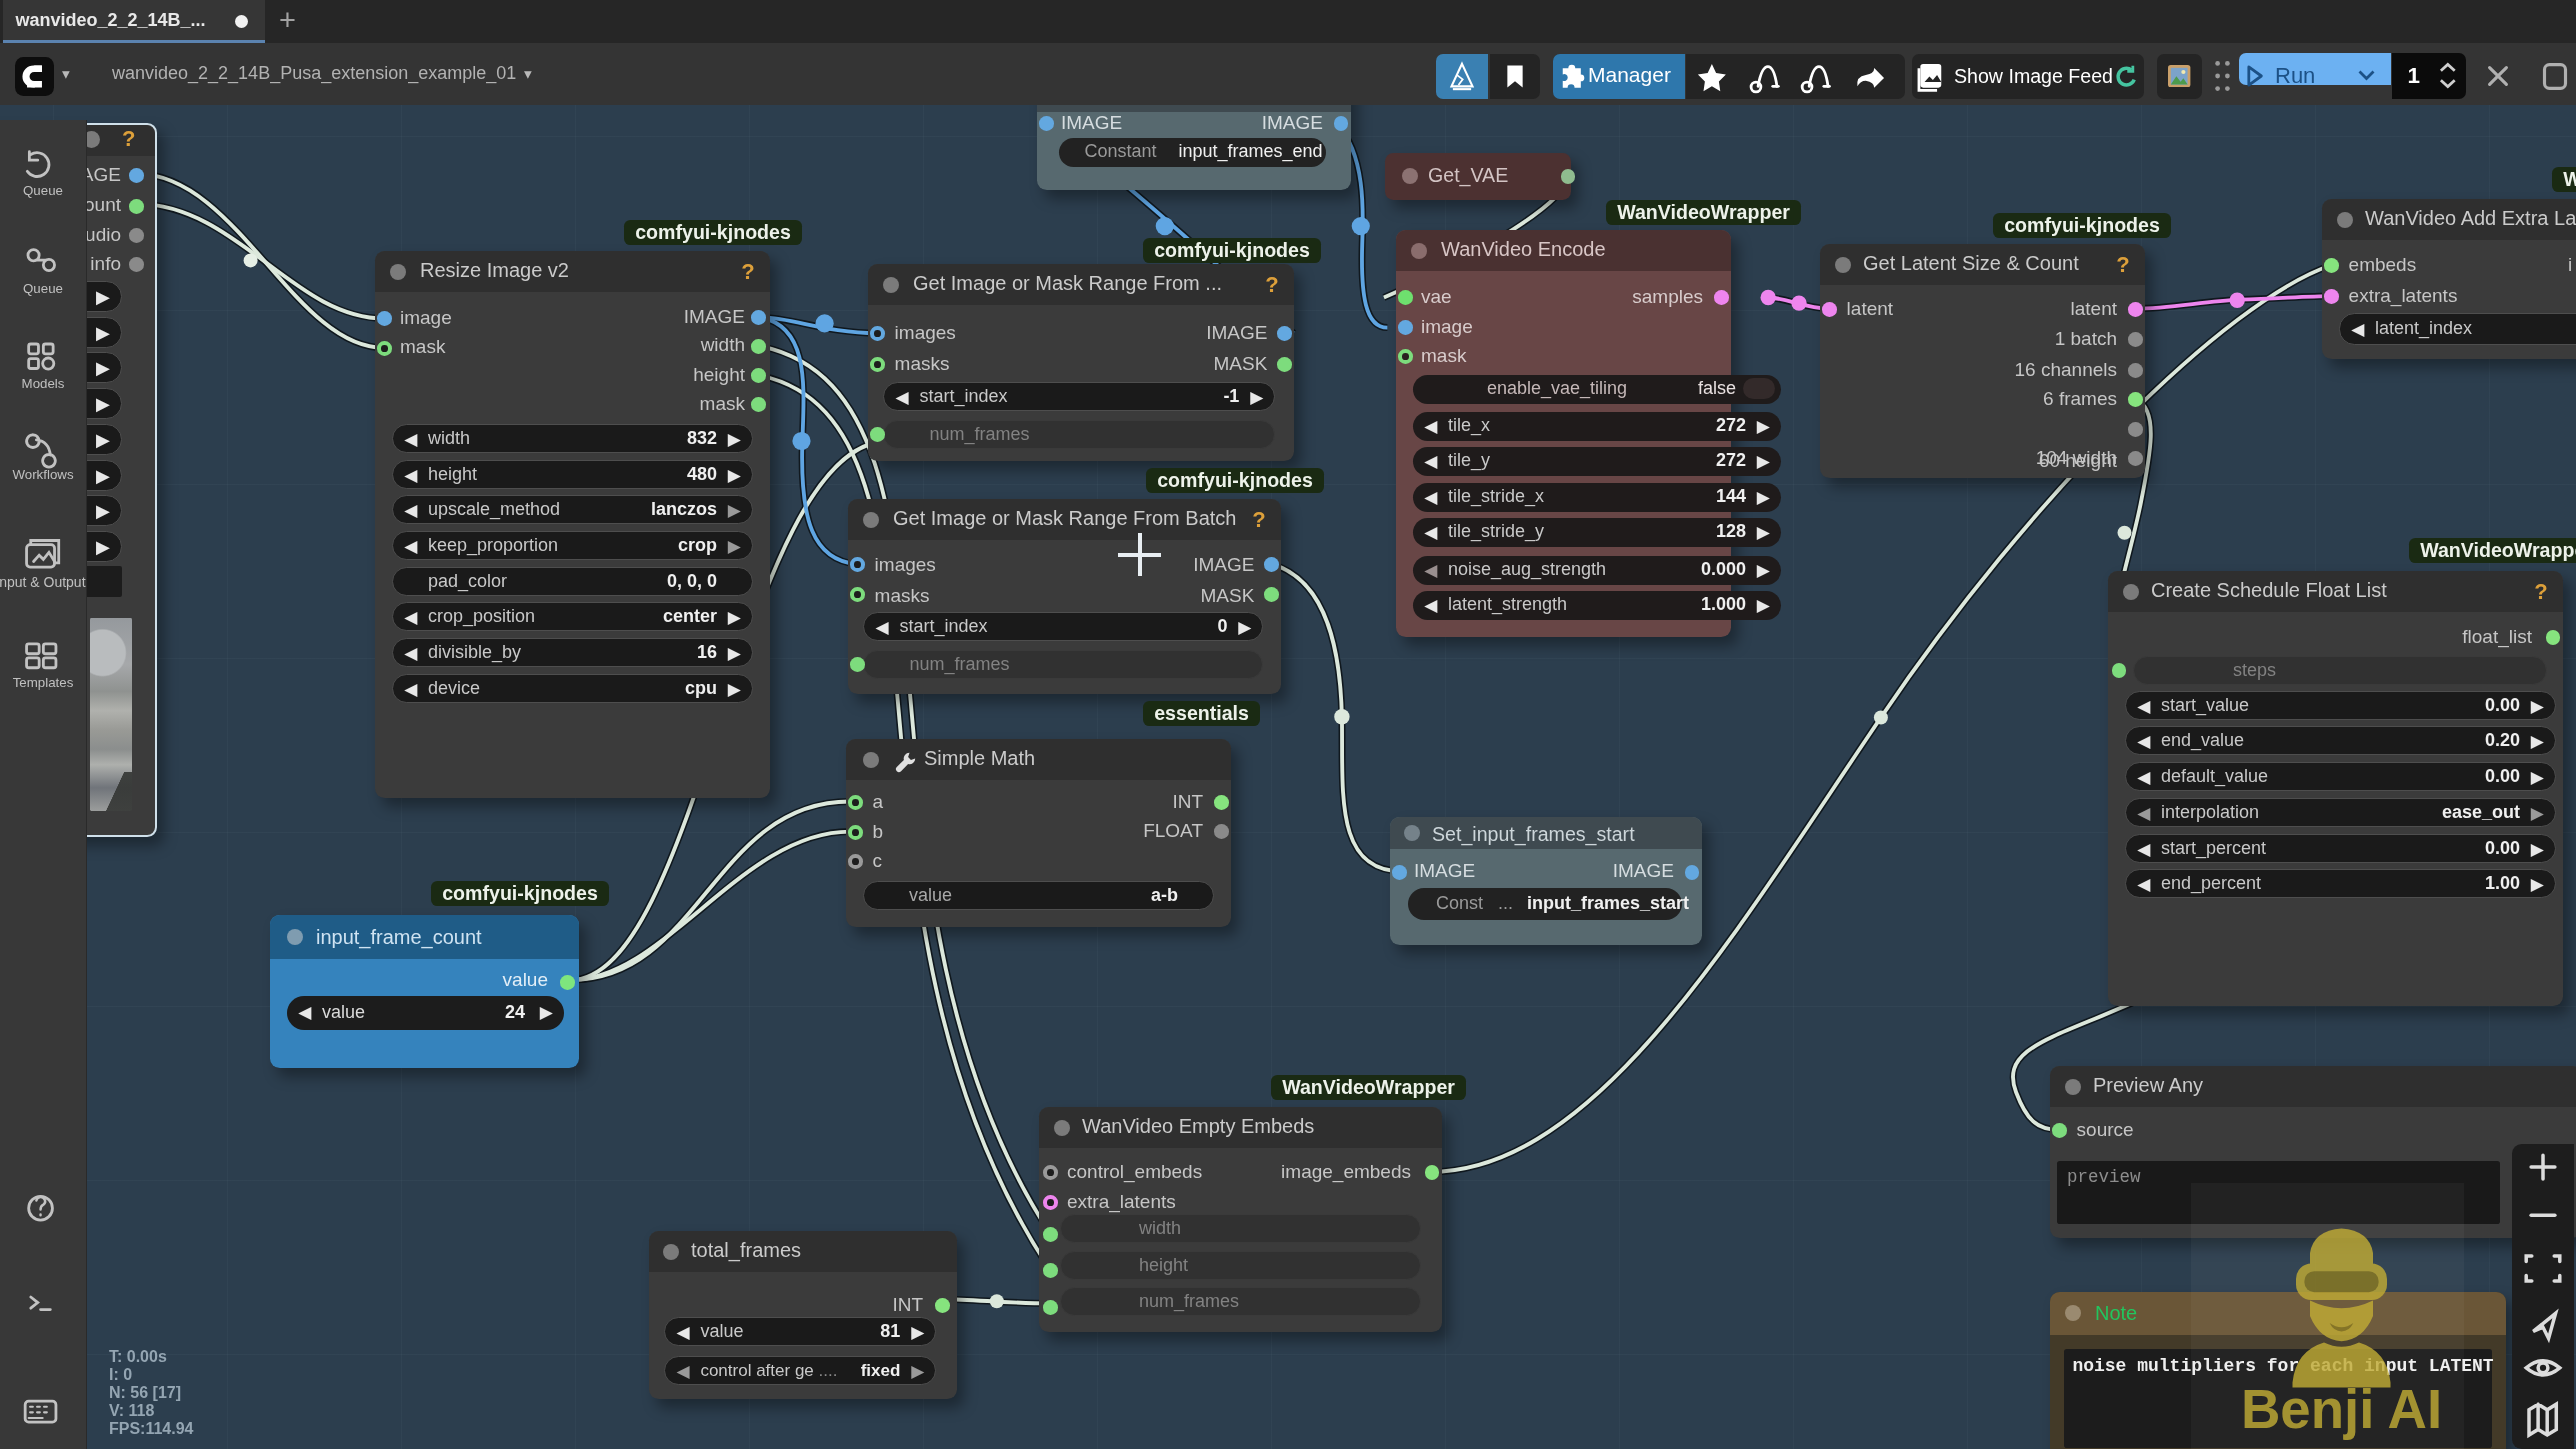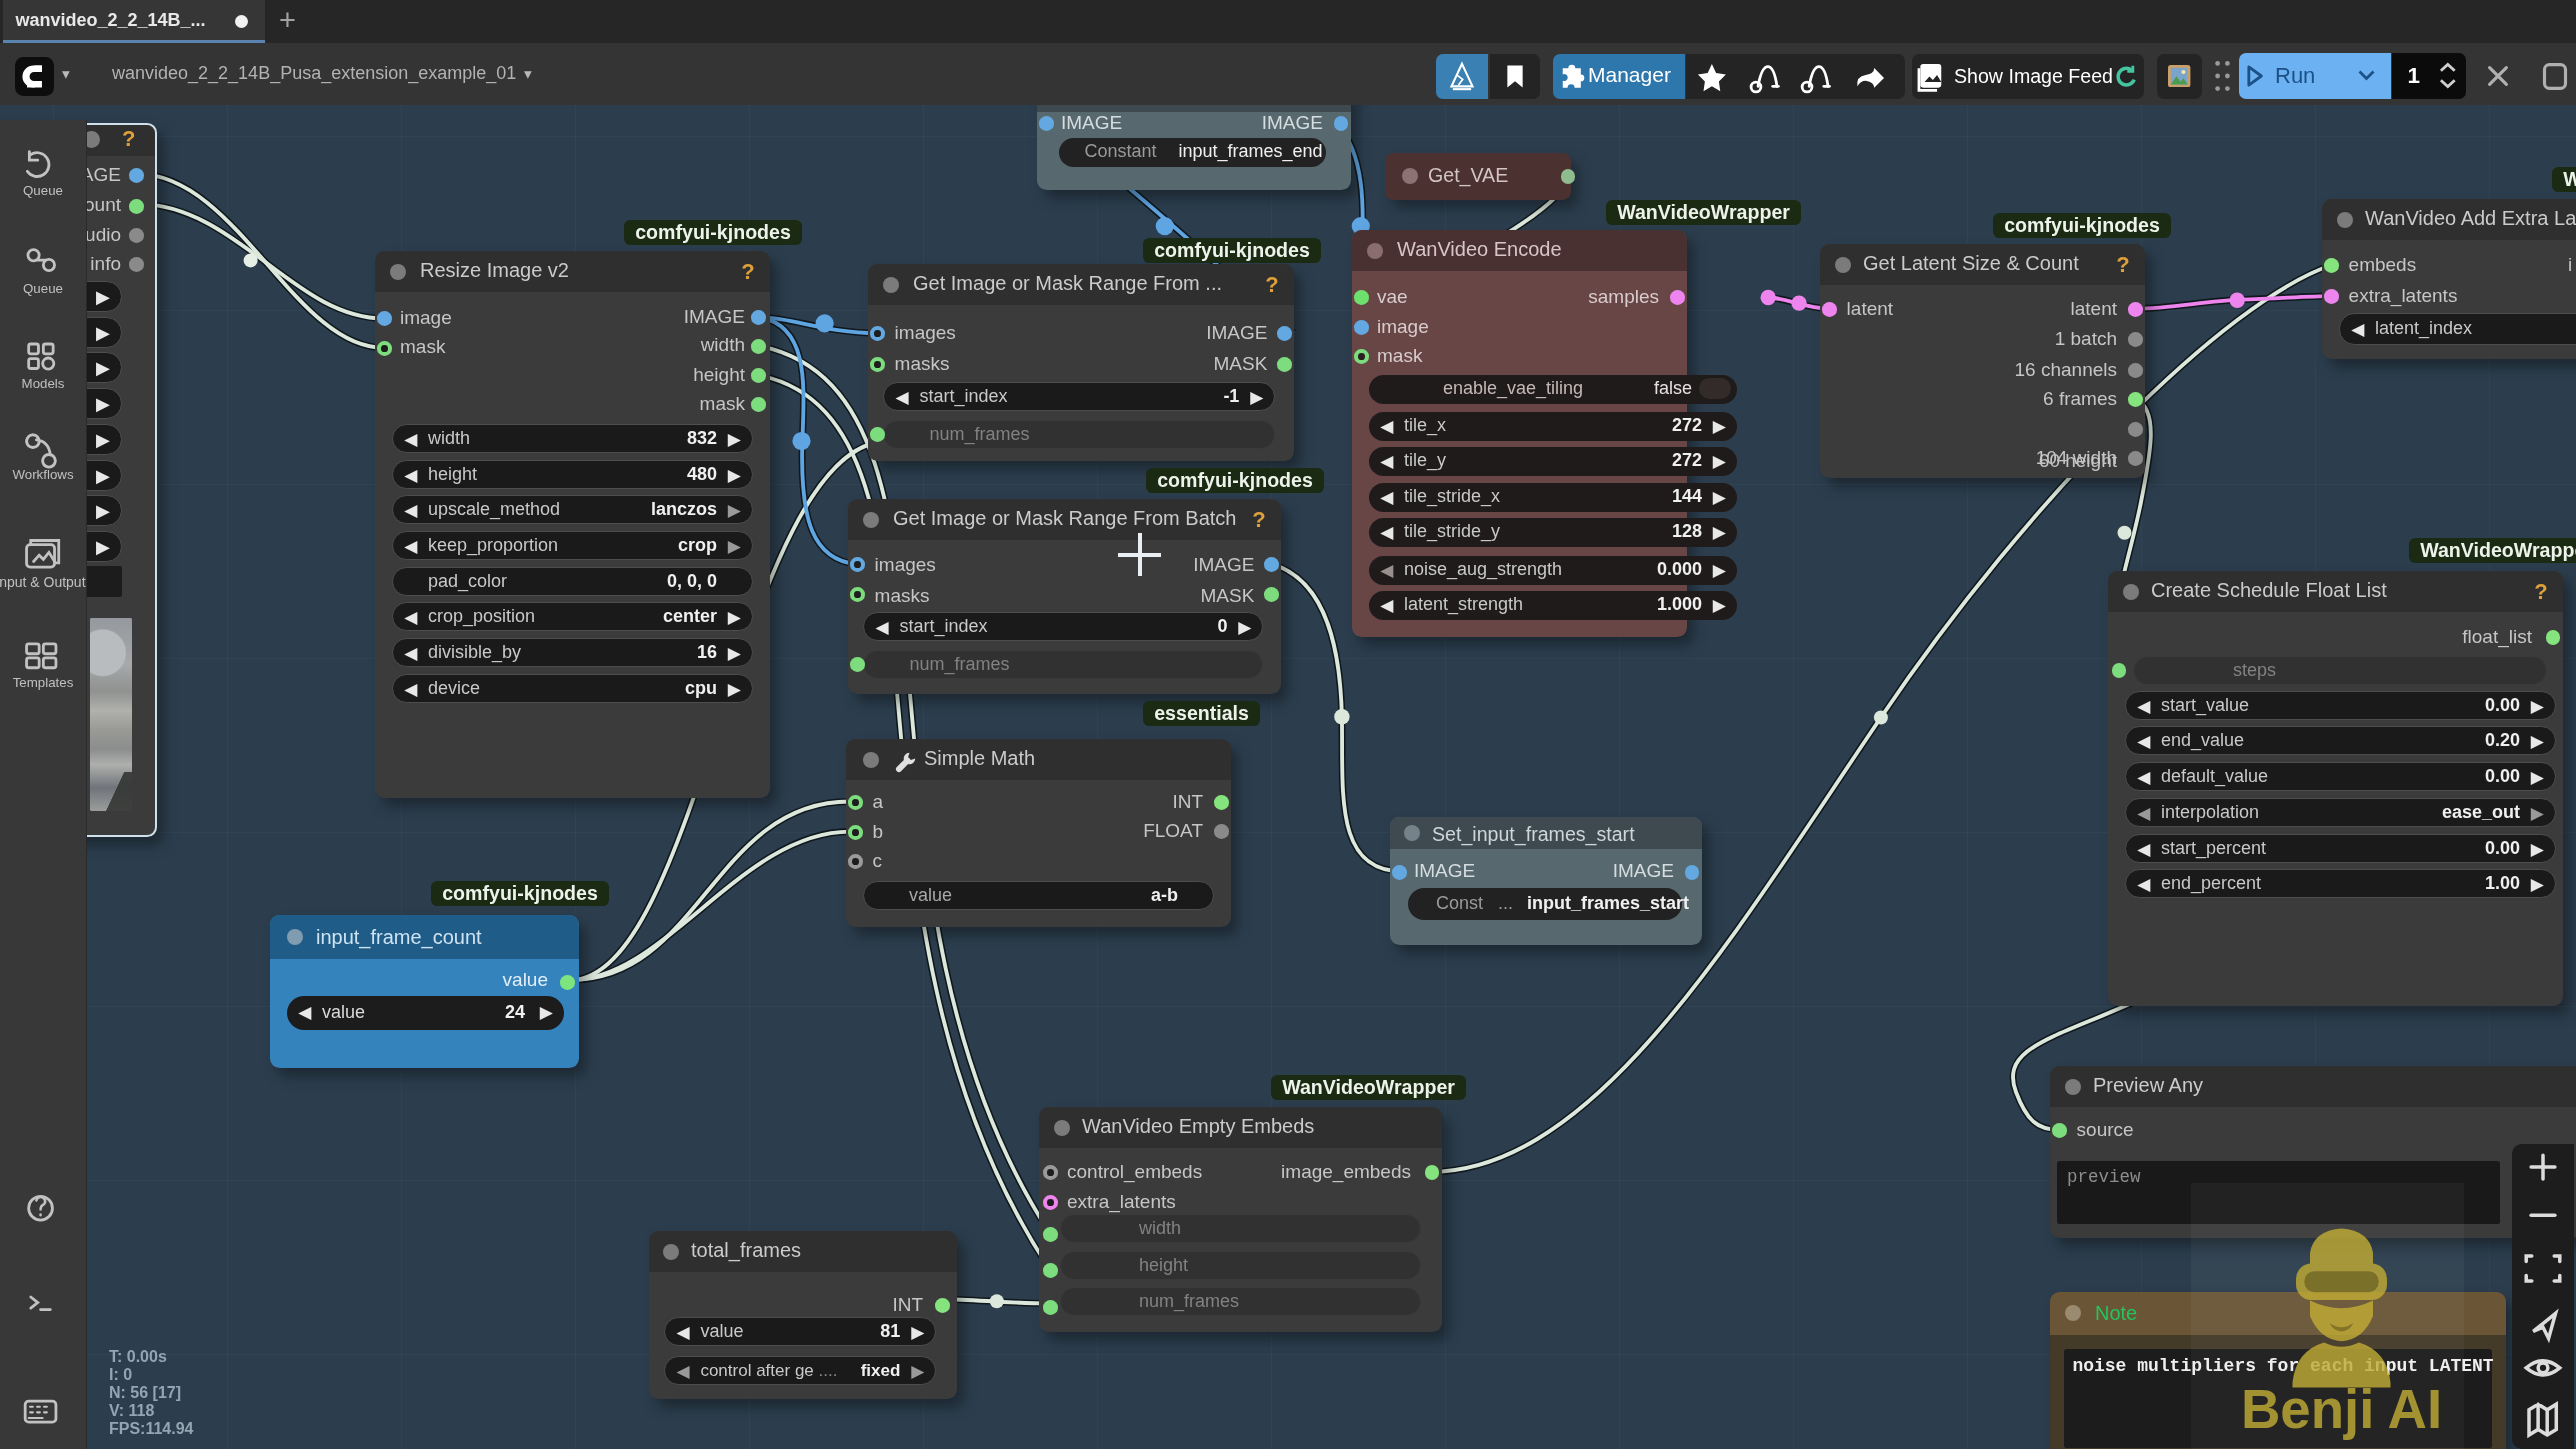--- a/index.html
+++ b/index.html
@@ -261,21 +261,21 @@
         <span style="position:absolute;left:119px;top:2.8px;color:#f0f0f0;font-weight:normal;">input_frames_end</span>
       </div>
 </div>
 
 <div class="node" style="left:1385px;top:153px;width:186px;height:47px;background:#4c3131;border-radius:8.4px;">
  <div class="td" style="left:17px;top:15.4px;background:#8c7272;"></div>
  <div class="t" style="left:43px;top:11.2px;color:#d3c4c4;font-size:19.6px;">Get_VAE</div>
  <div class="d" style="right:-4.2px;top:16px;background:#8fbc8f;"></div>
 </div>
 
-<div class="node" style="left:1352px;top:230px;width:335px;height:407px;background:#684646;">
+<div class="node" style="left:1396px;top:230px;width:335px;height:407px;background:#684646;">
  <div class="nt" style="background:#4a3131;"></div>
       <div class="td" style="background:#8a6d6d;"></div>
       <div class="t" style="color:#d8c6c6;">WanVideo Encode</div>
  <div class="d" style="left:2.1px;top:60px;background:#6ee06e;"></div>
       <div class="sl" style="left:25px;top:56px;color:#d8cccc;">vae</div>
  <div class="d" style="left:2.1px;top:90px;background:#63a8e0;"></div>
       <div class="sl" style="left:25px;top:86px;color:#d8cccc;">image</div>
  <div class="d r" style="left:2.1px;top:119px;border-color:#7ddc7d;background:#2a2020;"></div>
       <div class="sl" style="left:25px;top:115px;color:#d8cccc;">mask</div>
  <div class="sl" style="right:28px;top:56px;color:#d8cccc;">samples</div>
@@ -628,21 +628,21 @@
         </svg>
  </div>
  <svg style="position:absolute;left:2212px;top:16px;" width="21" height="34" viewBox="0 0 30 48" fill="#9a9a9a">
         <circle cx="8" cy="6" r="3.4"></circle>
         <circle cx="22" cy="6" r="3.4"></circle>
         <circle cx="8" cy="24" r="3.4"></circle>
         <circle cx="22" cy="24" r="3.4"></circle>
         <circle cx="8" cy="42" r="3.4"></circle>
         <circle cx="22" cy="42" r="3.4"></circle>
       </svg>
- <div style="position:absolute;left:2239px;top:9.8px;width:152px;height:46px;background:#6cb1f2;border-radius:7px 0 0 7px;">
+ <div style="position:absolute;left:2239px;top:9.8px;width:152px;height:32px;background:#6cb1f2;border-radius:7px 0 0 7px;">
   <svg width="28" height="46" viewBox="0 0 40 66" fill="none" stroke="#1c5186" stroke-width="4">
           <path d="M14 20 L32 33 L14 46 Z" stroke-linejoin="round"></path>
         </svg>
   <span style="position:absolute;left:36px;top:9.8px;font-size:22px;color:#1c5186;">Run</span>
   <svg style="position:absolute;right:14px;top:15.4px;" width="21" height="15.4" viewBox="0 0 30 22" fill="none" stroke="#1c5186" stroke-width="4">
           <path d="M5 5 l10 10 10 -10"></path>
         </svg>
  </div>
  <div style="position:absolute;left:2392px;top:9.8px;width:74px;height:46px;background:#0b0b0b;border-radius:0 7px 7px 0;">
   <span style="position:absolute;left:15.4px;top:9.8px;font-size:22.4px;font-weight:bold;color:#fff;">1</span>

